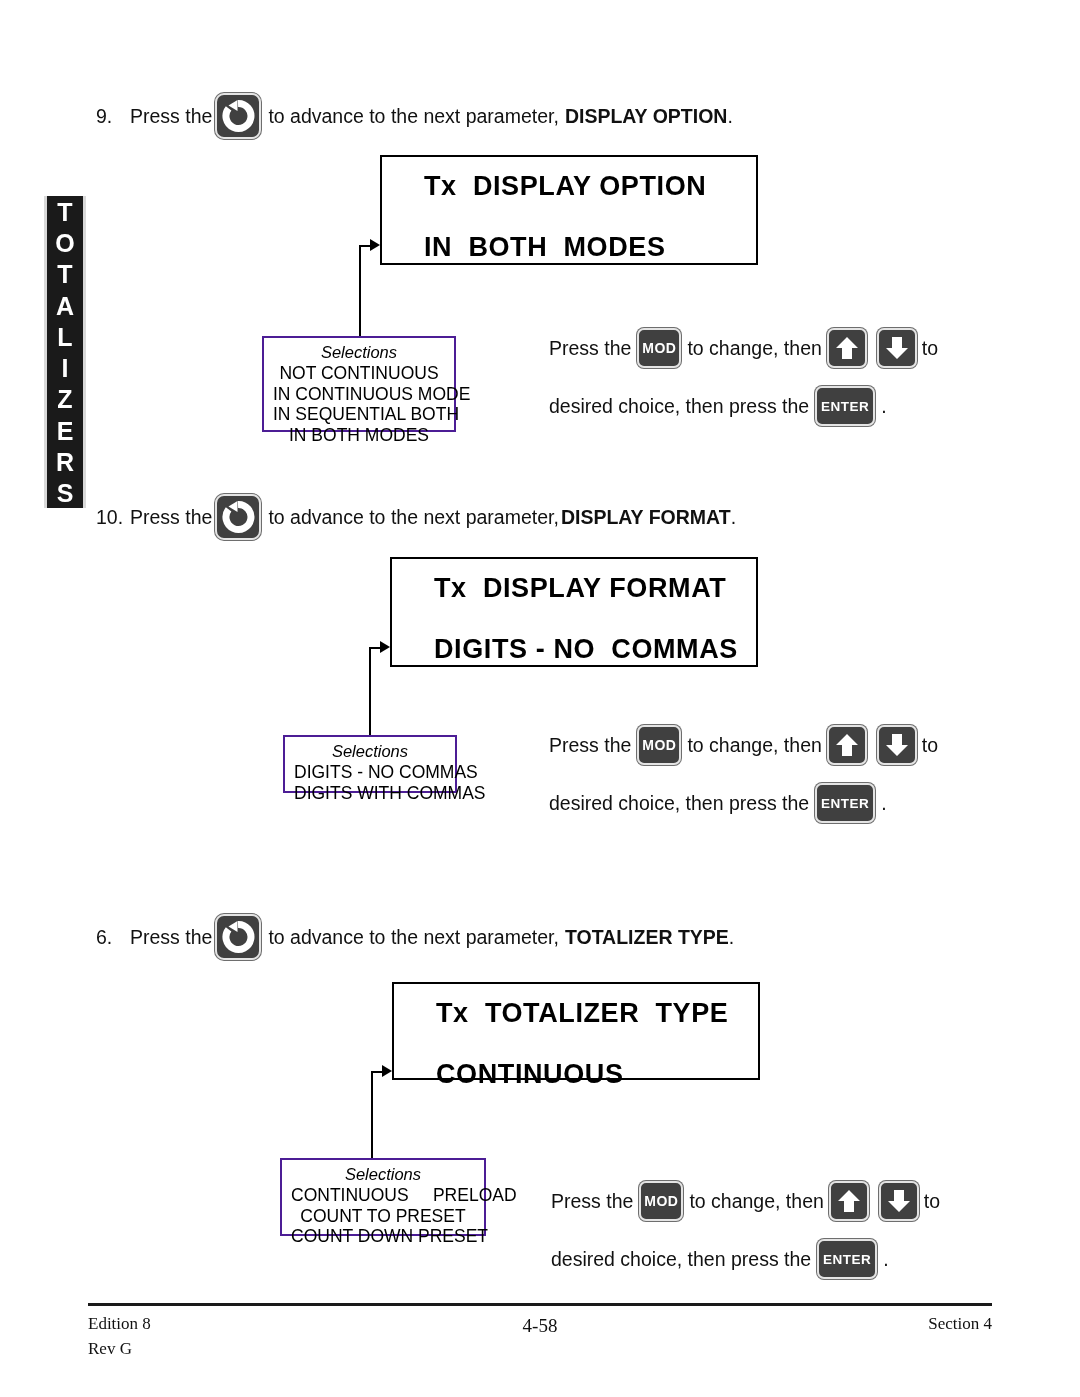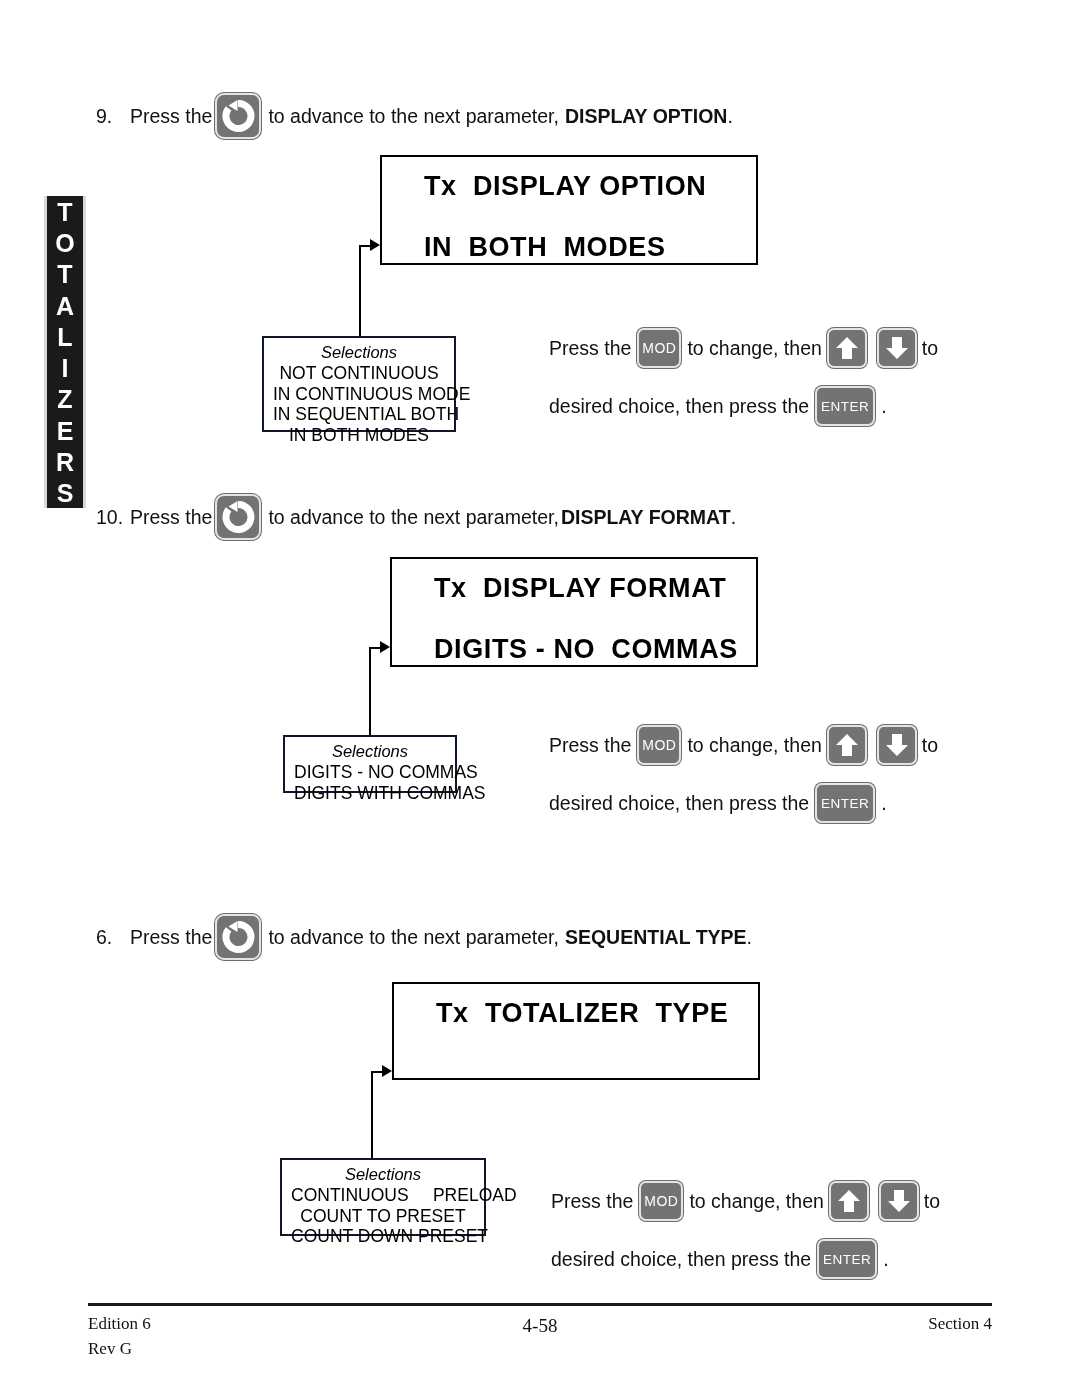--- a/index.html
+++ b/index.html
@@ -55,26 +55,26 @@
     width: 34px;
     flex: 0 0 34px;
   }
   .step b { font-weight: bold; }
 
   
   .key {
     display: inline-flex;
     align-items: center;
     justify-content: center;
-    background: #737373;
+    background: #404040;
     border: 2px solid #e4e4e4;
     box-shadow: 0 0 0 1px #6e6e6e;
     border-radius: 7px;
     color: #fff;
-    font-weight: normal;
+    font-weight: bold;
     vertical-align: middle;
     box-sizing: border-box;
   }
   .key-advance {
     width: 46px;
     height: 46px;
     border-radius: 9px;
     margin: 0 3px;
   }
   .key-mod {
@@ -112,21 +112,21 @@
     font-weight: bold;
     letter-spacing: .6px;
     line-height: 1;
     white-space: pre;
   }
   .display-box .line1 { margin-bottom: 34px; }
 
   
   .sel-box {
     position: absolute;
-    border: 2px solid #0f172a;
+    border: 2px solid #4c1d95;
     background: #fff;
     box-sizing: border-box;
     text-align: center;
     padding: 5px 9px 7px 9px;
   }
   .sel-box .sel-title {
     font-style: italic;
     font-size: 16.5px;
     line-height: 1.18;
     margin-bottom: 1px;
@@ -314,26 +314,27 @@
 <div class="step" style="left:96px; top:914px;">
   <span class="num">6.</span>
   <span>Press the</span>
   <span class="key key-advance">
     <svg width="34" height="34" viewBox="0 0 34 34">
       <path d="M17 4.5 A12.5 12.5 0 1 1 7.6 9.3" fill="none" stroke="#fff" stroke-width="7" stroke-linecap="butt"></path>
       <path d="M16.5 1 L16.5 12 L7.5 6.5 Z" fill="#fff"></path>
     </svg>
   </span>
   <span style="margin-left:4px;">to advance to the next parameter,</span>
-  <b style="margin-left:6px;">SEQUENTIAL TYPE</b>
+  <b style="margin-left:6px;">TOTALIZER TYPE</b>
   <span>.</span>
 </div>
 
 <div class="display-box" style="left:392px; top:982px; width:368px; height:98px;">
   <div class="line1">Tx  TOTALIZER  TYPE</div>
+  <div class="line2">CONTINUOUS</div>
 </div>
 
 <div class="conn conn-v" style="left:371px; top:1071px; height:90px;"></div>
 <div class="conn conn-h" style="left:371px; top:1071px; width:12px;"></div>
 <div class="arrow-head" style="left:382px; top:1065px;"></div>
 
 <div class="sel-box" style="left:280px; top:1158px; width:206px; height:78px;">
   <div class="sel-title">Selections</div>
   <div class="sel-item">CONTINUOUS     PRELOAD</div>
   <div class="sel-item">COUNT TO PRESET</div>
@@ -359,17 +360,17 @@
   </div>
   <div class="row row2">
     <span>desired choice, then press the</span>
     <span class="key key-enter">ENTER</span>
     <span>.</span>
   </div>
 </div>
 
 <div class="footer-rule"></div>
 <div class="footer footer-left">
-  <div>Edition 6</div>
+  <div>Edition 8</div>
   <div>Rev G</div>
 </div>
 <div class="footer footer-center">4-58</div>
 <div class="footer footer-right">Section 4</div>
 
 </body></html>

